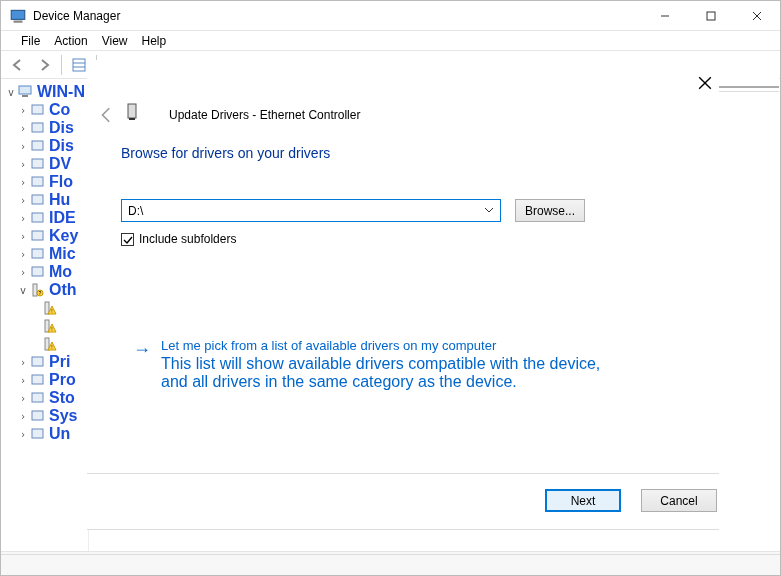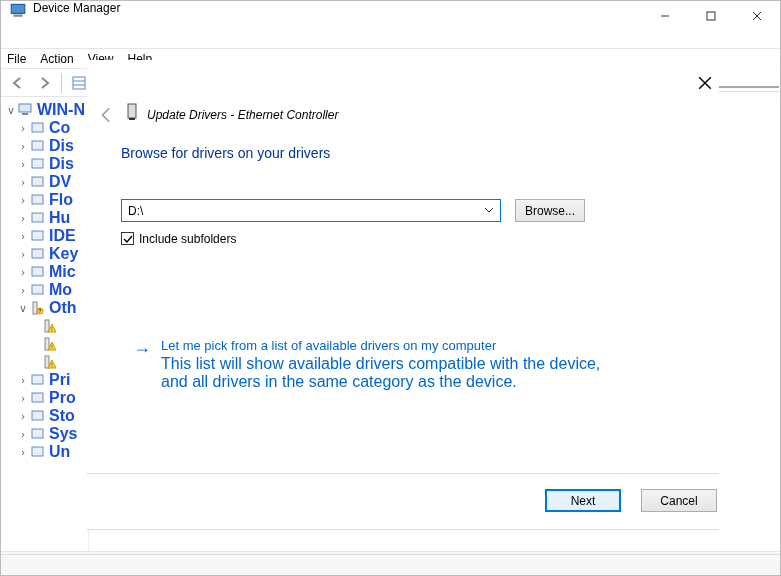--- a/index.html
+++ b/index.html
@@ -1,27 +1,27 @@
 <!DOCTYPE html>
 <html><head>
 <meta charset="utf-8">
 <style>
 * { box-sizing: border-box; margin: 0; padding: 0; font-family: "Segoe UI", Tahoma, sans-serif; }
 body { background: #fff; width: 781px; height: 576px; overflow: hidden; position: relative; }
 
 
 .main-window { position: absolute; left: 0; top: 0; width: 781px; height: 576px; border: 1px solid #bbb; background: #fff; }
-.titlebar { height: 48px; display: flex; align-items: flex-start; border-bottom: 1px solid #e5e5e5; }
+.titlebar { height: 30px; display: flex; align-items: center; border-bottom: 1px solid #e5e5e5; }
 .titlebar .icon-slot { width: 18px; height: 18px; margin: 0 6px 0 8px; display:flex; align-items:center; justify-content:center; }
 .titlebar .title { font-size: 12px; color: #000; flex: 1; }
 .titlebar .win-btns { display: flex; }
 .titlebar .win-btn { width: 46px; height: 30px; display: flex; align-items: center; justify-content: center; font-size: 14px; color:#444; }
 .titlebar .win-btn svg { width: 10px; height: 10px; }
 
-.menubar { height: 20px; display: flex; align-items: center; padding: 0 6px; font-size: 12px; gap: 14px; border-bottom: 1px solid #e5e5e5;}
+.menubar { height: 20px; display: flex; align-items: center; padding: 0 20px; font-size: 12px; gap: 14px; border-bottom: 1px solid #e5e5e5;}
 .menubar span { cursor: default; }
 
 .toolbar { height: 28px; display: flex; align-items: center; padding: 0 6px; gap: 4px; border-bottom: 1px solid #e5e5e5;}
 .tb-btn { width: 22px; height: 22px; border: 1px solid transparent; display: flex; align-items:center; justify-content:center; }
 .tb-sep { width: 1px; height: 20px; background: #ccc; margin: 0 2px;}
 .tb-icon svg { width: 16px; height: 16px; }
 
 .body-area { position: relative; height: calc(100% - 30px - 20px - 28px - 24px); display:flex; }
 .tree-panel { width: 88px; overflow: hidden; border-right: 1px solid #eee; font-size: 12px; padding-top: 4px; background:#fff; position:relative; }
 .tree-row { display: flex; align-items: center; height: 18px; white-space: nowrap; }
@@ -32,32 +32,32 @@
 .tree-indent-2 { padding-left: 16px; }
 .tree-indent-3 { padding-left: 40px; }
 
 .statusbar { position:absolute; bottom:0; left:0; right:0; height:24px; border-top:1px solid #e5e5e5; background:#f7f7f7;}
 .status-inner { border-top:1px solid #ddd; height: 22px; margin-top:2px;}
 
 
 .wizard { position: absolute; left: 87px; top: 60px; width: 692px; height: 470px; background: #fff; border: 0; }
 .wizard .close-btn { position: absolute; right: 65px; top: 14px; width: 18px; height: 18px; display:flex; align-items:center; justify-content:center;}
 .wizard .back-arrow { position:absolute; left: 9px; top: 44px; width: 22px; height: 22px; display:flex; align-items:center; justify-content:center; color:#888;}
-.wizard .header { position: absolute; left: 40px; top: 43px; display: flex; align-items: center; gap: 4px; font-style: italic; }
+.wizard .header { position: absolute; left: 40px; top: 43px; display: flex; align-items: center; gap: 26px; }
 .wizard .header .dev-icon { width: 16px; height: 24px; display:inline-flex; }
 .wizard .header .dlg-title { font-size: 12px; color: #000; }
 
 .wizard .content { position: absolute; left: 34px; top: 85px; right: 50px; }
 .wizard h2 { font-size: 14px; font-weight: 400; color: #003399; margin-bottom: 38px; }
 .wizard .field-label { font-size: 12px; color: #000; margin-bottom: 8px; }
 .wizard .path-row { display: flex; align-items: center; gap: 14px; margin-bottom: 10px;}
 .wizard .combo { flex:0 0 380px; height: 23px; border: 1px solid #0078d7; display: flex; align-items: center; padding: 0 6px; font-size: 12px; background:#fff; position:relative;}
 .wizard .combo-arrow { position:absolute; right:6px; top:4px; color:#333;}
 .wizard .browse-btn { width: 70px; height: 23px; border: 1px solid #adadad; background: linear-gradient(#f3f3f3,#e5e5e5); font-size: 12px; display:flex; align-items:center; justify-content:center;}
-.wizard .chk-row { display: flex; align-items: flex-start; gap: 5px; font-size: 12px; }
+.wizard .chk-row { display: flex; align-items: flex-end; gap: 5px; font-size: 12px; }
 .wizard .chk { width:13px; height:13px; border:1px solid #333; display:flex; align-items:center; justify-content:center; font-size:10px; line-height:1;}
 .wizard .link-block { display:flex; gap: 10px; margin-top: 92px; margin-left: 12px; max-width: 520px; margin-bottom: 30px;}
 .wizard .link-arrow { color: #0066cc; font-size: 18px; line-height: 18px; flex:0 0 auto; margin-top:0px;}
 .wizard .link-title { color: #0066cc; font-size: 13px; }
 .wizard .link-desc { color: #0066cc; font-size: 16px; margin-top: 2px; max-width: 460px;}
 .wizard .btn-row { position:absolute; right: 62px; bottom: 18px; display:flex; gap: 20px;}
 .wizard .btn-row .btn { width: 76px; height: 23px; font-size: 12px; display:flex; align-items:center; justify-content:center; }
 .btn-next { border: 2px solid #0078d7; background:#e5f1fb;}
 .btn-cancel { border: 1px solid #adadad; background:linear-gradient(#f3f3f3,#e5e5e5);}
 .wizard .footer-line { position:absolute; left:0; right:60px; bottom: 56px; height:1px; background:#ddd;}

